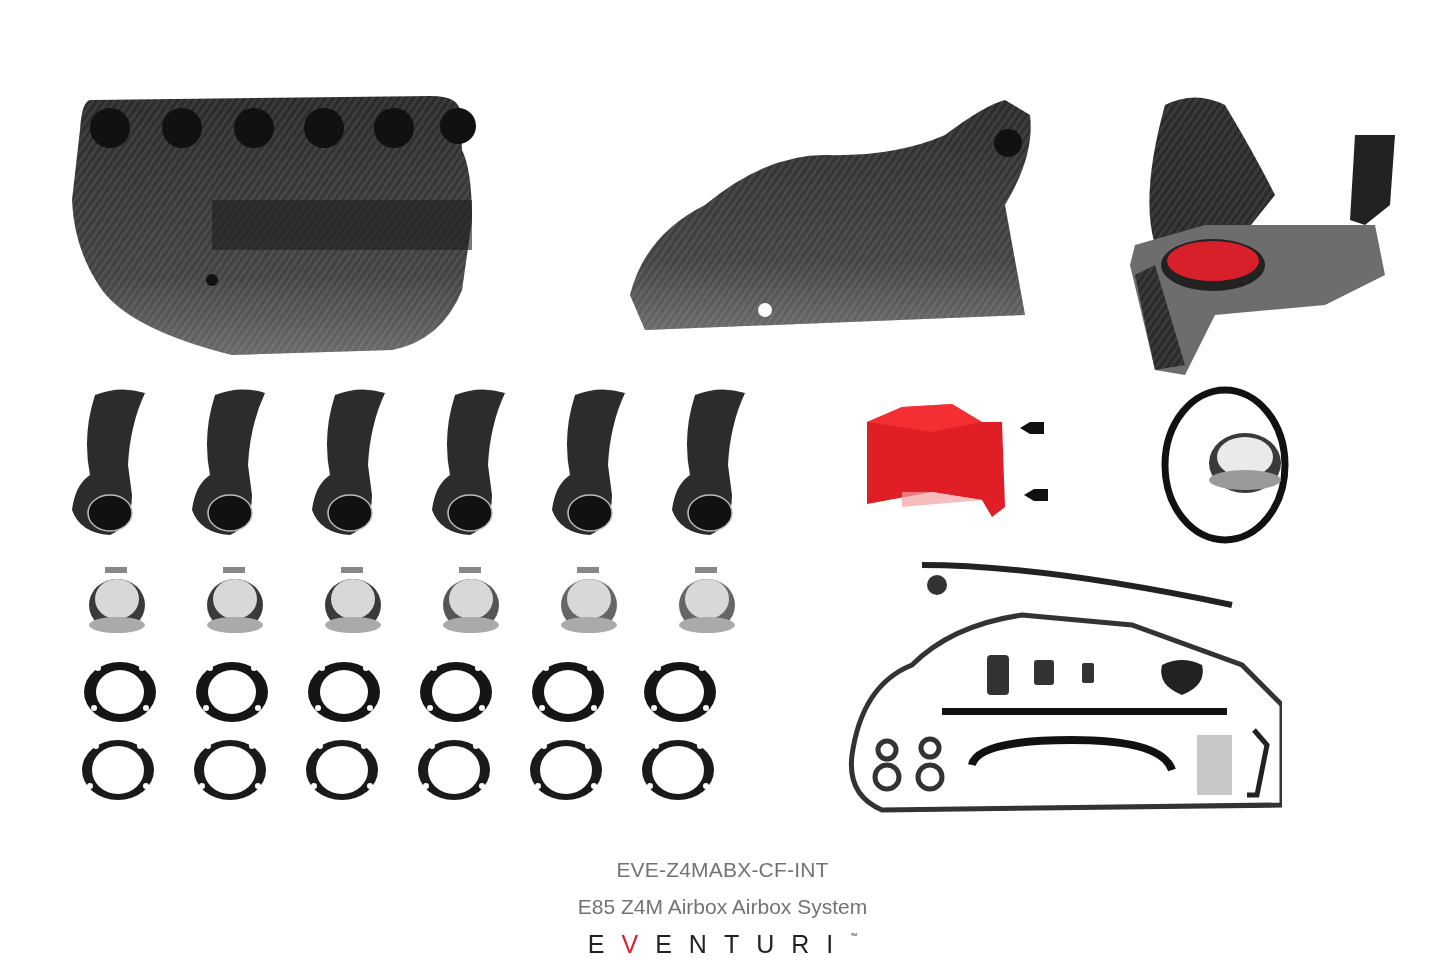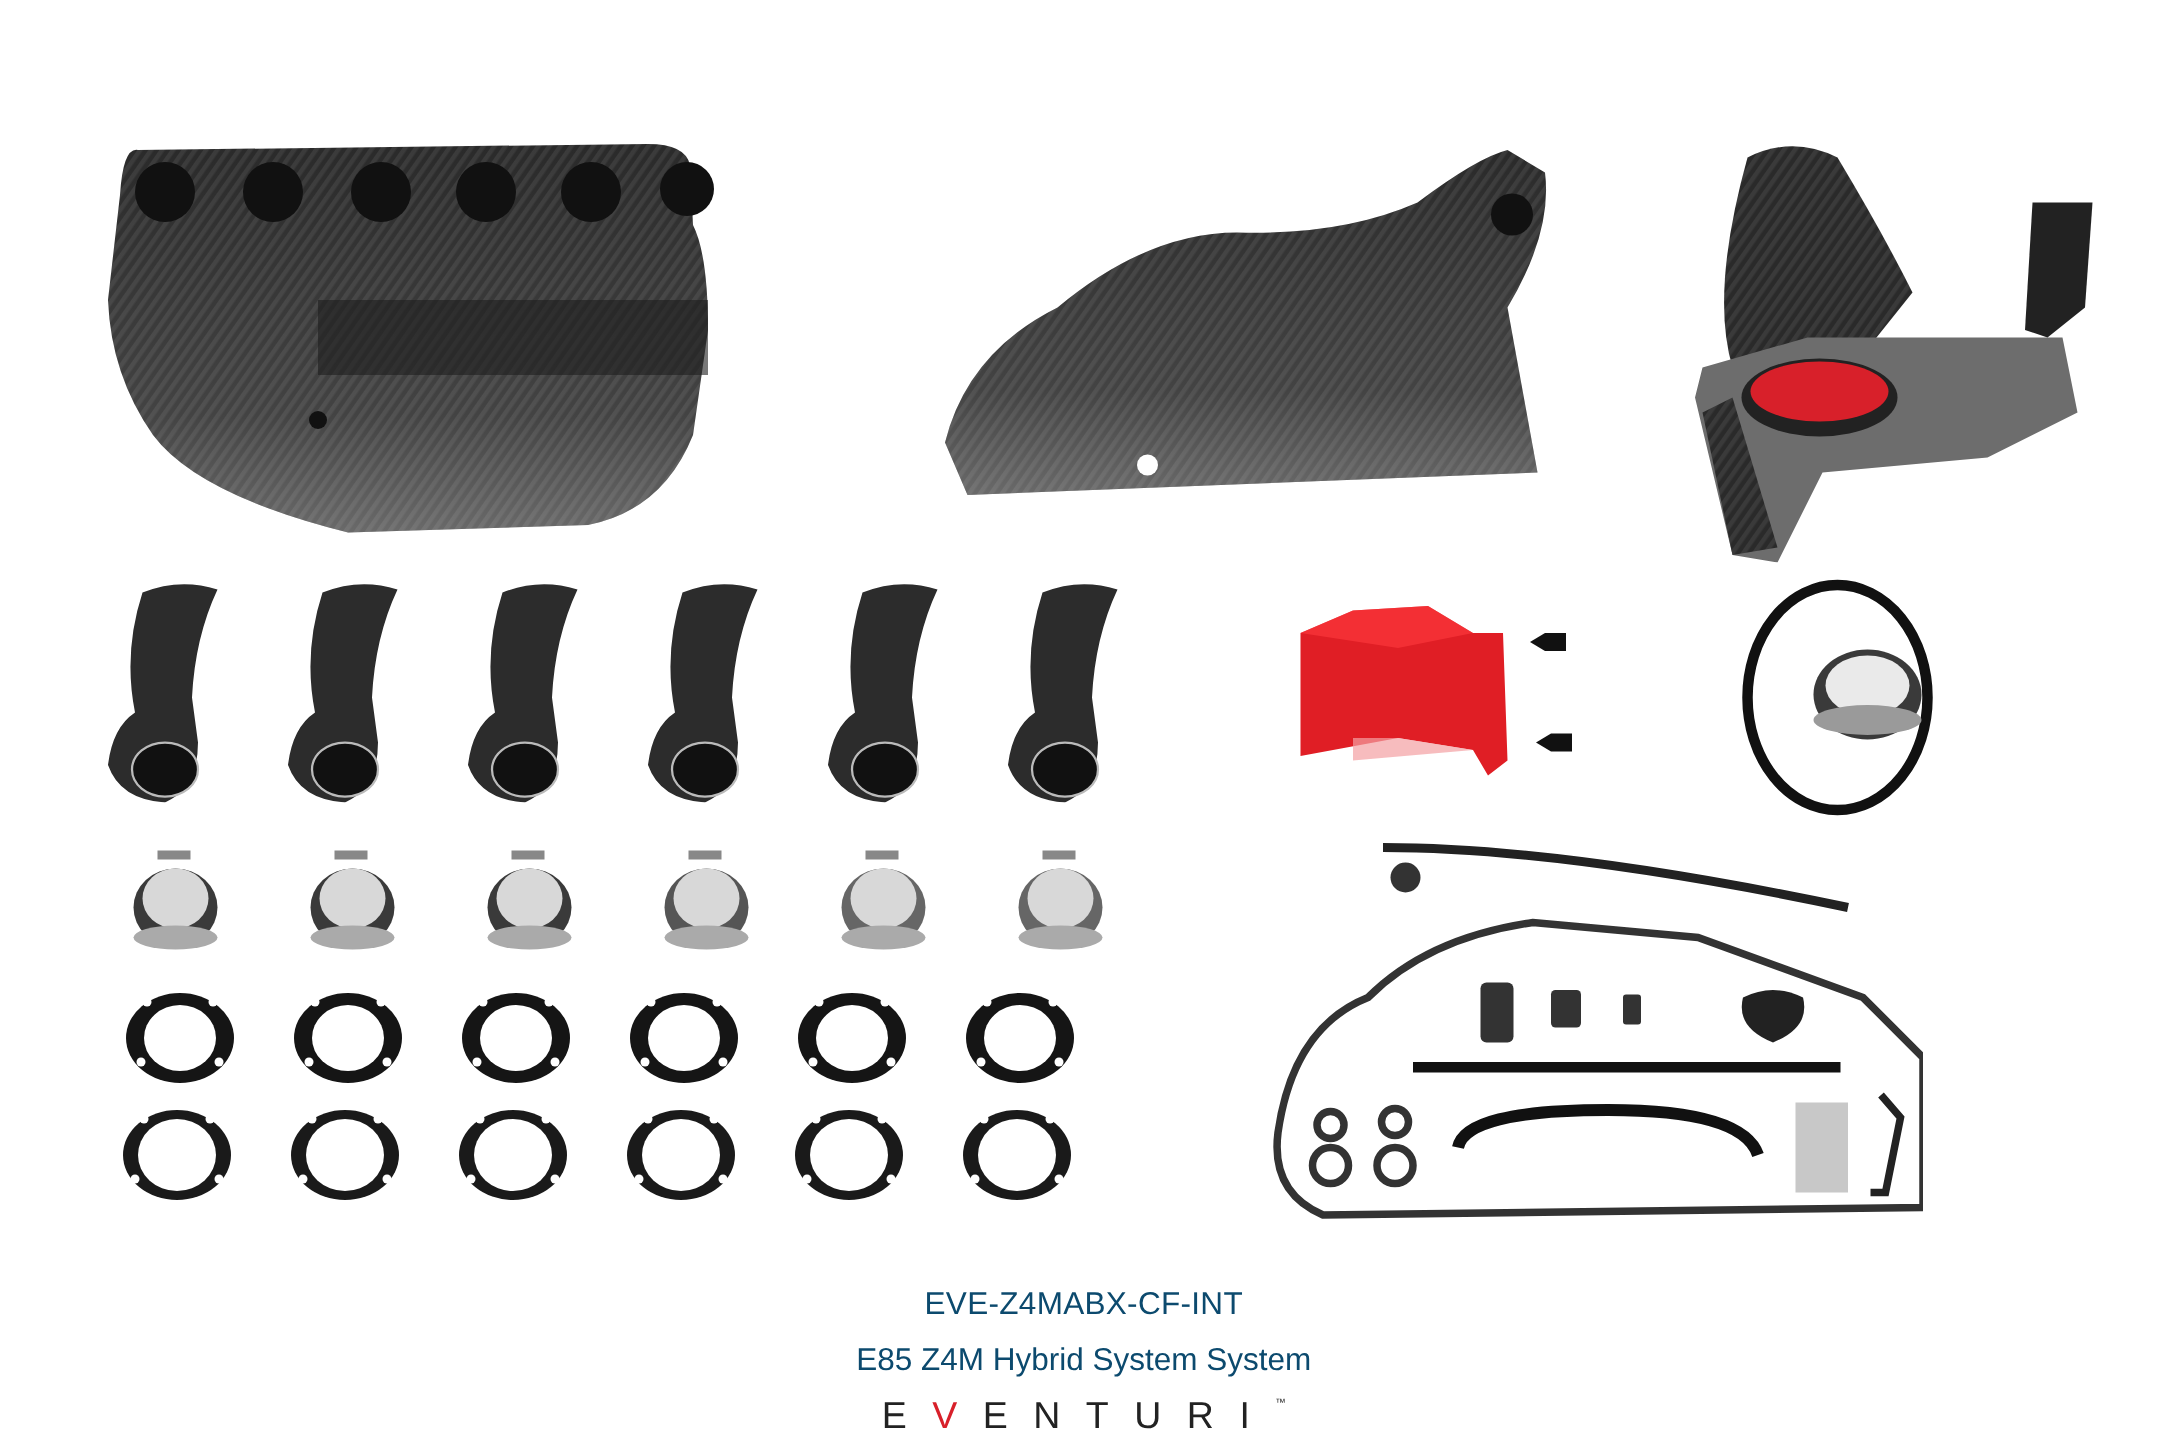--- a/index.html
+++ b/index.html
@@ -1,18 +1,18 @@
 <!DOCTYPE html>
 <html><head>
 <meta charset="utf-8">
 <style>
   html, body { margin:0; padding:0; background:#ffffff; }
   body { width:1445px; height:963px; position:relative; overflow:hidden; font-family:"Liberation Sans", sans-serif; }
   .part { position:absolute; }
-  .caption { position:absolute; left:0; width:1445px; text-align:center; color:#0c4a6e; }
+  .caption { position:absolute; left:0; width:1445px; text-align:center; color:#737373; }
   .sku { top:858px; font-size:21px; letter-spacing:0.2px; }
   .name { top:895px; font-size:21px; }
   .logo { position:absolute; top:930px; left:0; width:1445px; text-align:center; font-size:25px; letter-spacing:17px; color:#222; font-weight:normal; }
   .logo .v { color:#d8202a; }
   .logo .tm { font-size:7px; letter-spacing:0; vertical-align:top; position:relative; top:2px; }
   .row { position:absolute; display:flex; }
 </style>
 </head>
 <body>
 
@@ -261,14 +261,14 @@
       <circle cx="88" cy="193" r="9"></circle>
       <circle cx="45" cy="222" r="12"></circle>
       <circle cx="88" cy="222" r="12"></circle>
     </g>
   <path d="M130 210 Q135 185 230 185 Q320 185 330 215" fill="none" stroke="#111" stroke-width="8"></path>
   <rect x="355" y="180" width="35" height="60" fill="#c8c8c8"></rect>
   <path d="M412 175 L425 190 L415 240 L405 240" fill="none" stroke="#222" stroke-width="5"></path>
 </svg>
 
 <div class="caption sku">EVE-Z4MABX-CF-INT</div>
-<div class="caption name">E85 Z4M Hybrid System System</div>
+<div class="caption name">E85 Z4M Airbox Airbox System</div>
 <div class="logo"><span>E</span><span class="v">V</span><span>ENTURI</span><span class="tm">™</span></div>
 
 </body></html>

